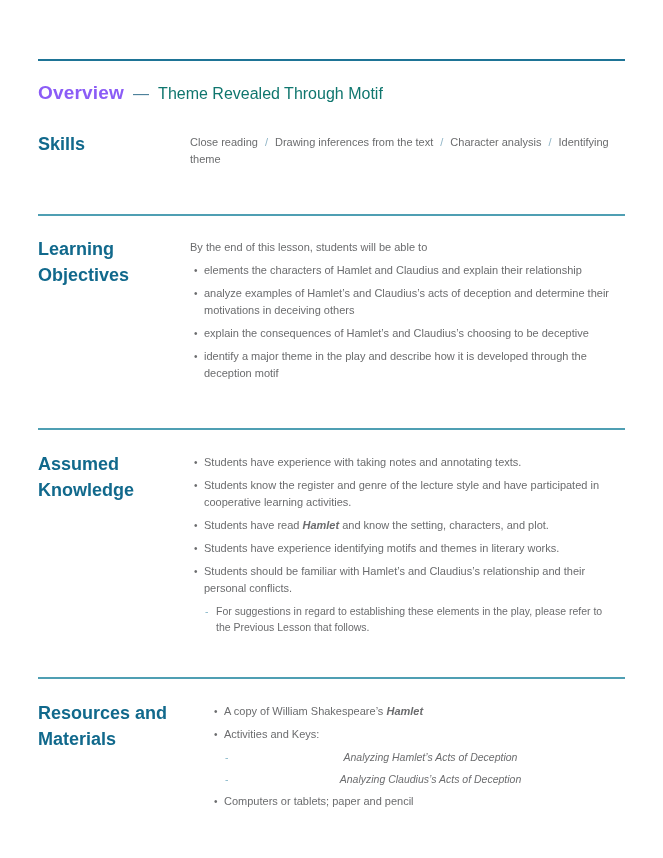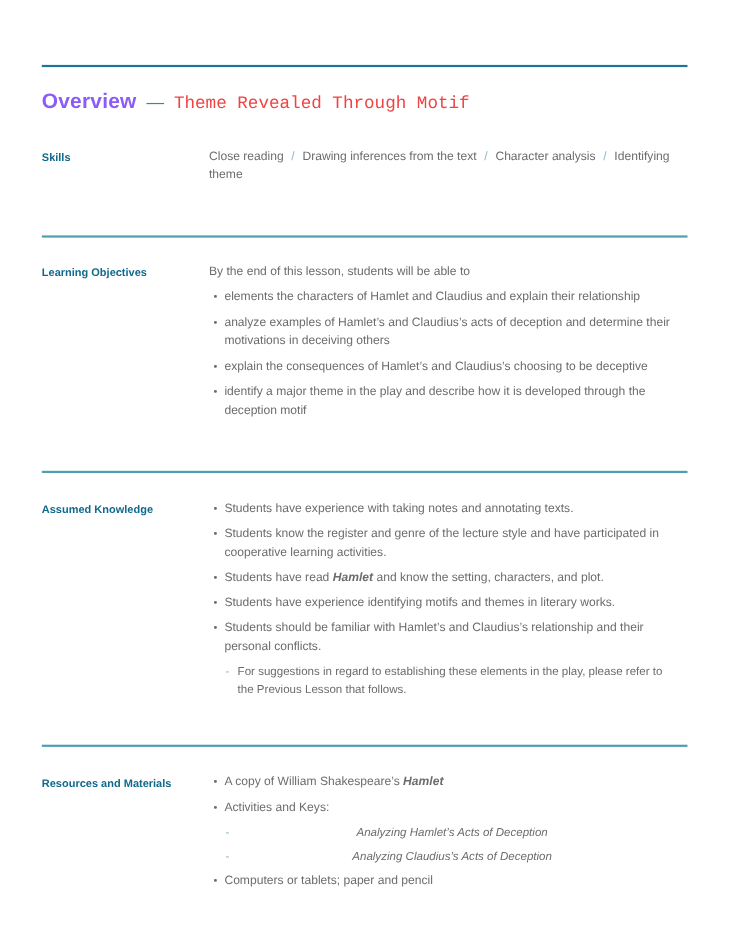--- a/index.html
+++ b/index.html
@@ -38,30 +38,29 @@
     color:#8b5cf6;
     letter-spacing:0.2px;
   }
   .overview-dash {
     font-size:16px;
     color:#4a7f99;
     margin:0 9px;
   }
   .overview-subtitle {
     font-size:16px;
-    color:#ef4444;
-    font-family:Liberation Mono, monospace;
+    color:#0f766e;
   }
 
   
   .row { display:flex; }
   .row-label {
     width:152px;
     flex:0 0 152px;
-    font-size:10px;
+    font-size:18px;
     font-weight:bold;
     color:#11698c;
     line-height:26px;
   }
   .row-content {
     flex:1;
     font-size:11px;
     color:#6b6c6e;
     line-height:17px;
     padding-top:3px;
@@ -99,21 +98,21 @@
   }
   .sub-bullet-marker {
     flex:0 0 12px;
     padding-left:1px;
     color:#85b6c8;
   }
   .sub-bullet-body { flex:1; max-width:390px; }
   .sub-italic { font-style:italic;text-align:center; }
 
   .ak-row { margin-top:21px; }
-  .rm-row { margin-top:21px; }
+  .rm-row { margin-top:21px;gap:20px; }
 
   .rule-2 { margin-top:46px; }
   .rule-3 { margin-top:46px; }
   .rule-4 { margin-top:42px; }
 </style>
 </head>
 <body>
 
 <div class="page">
   <div class="content">

